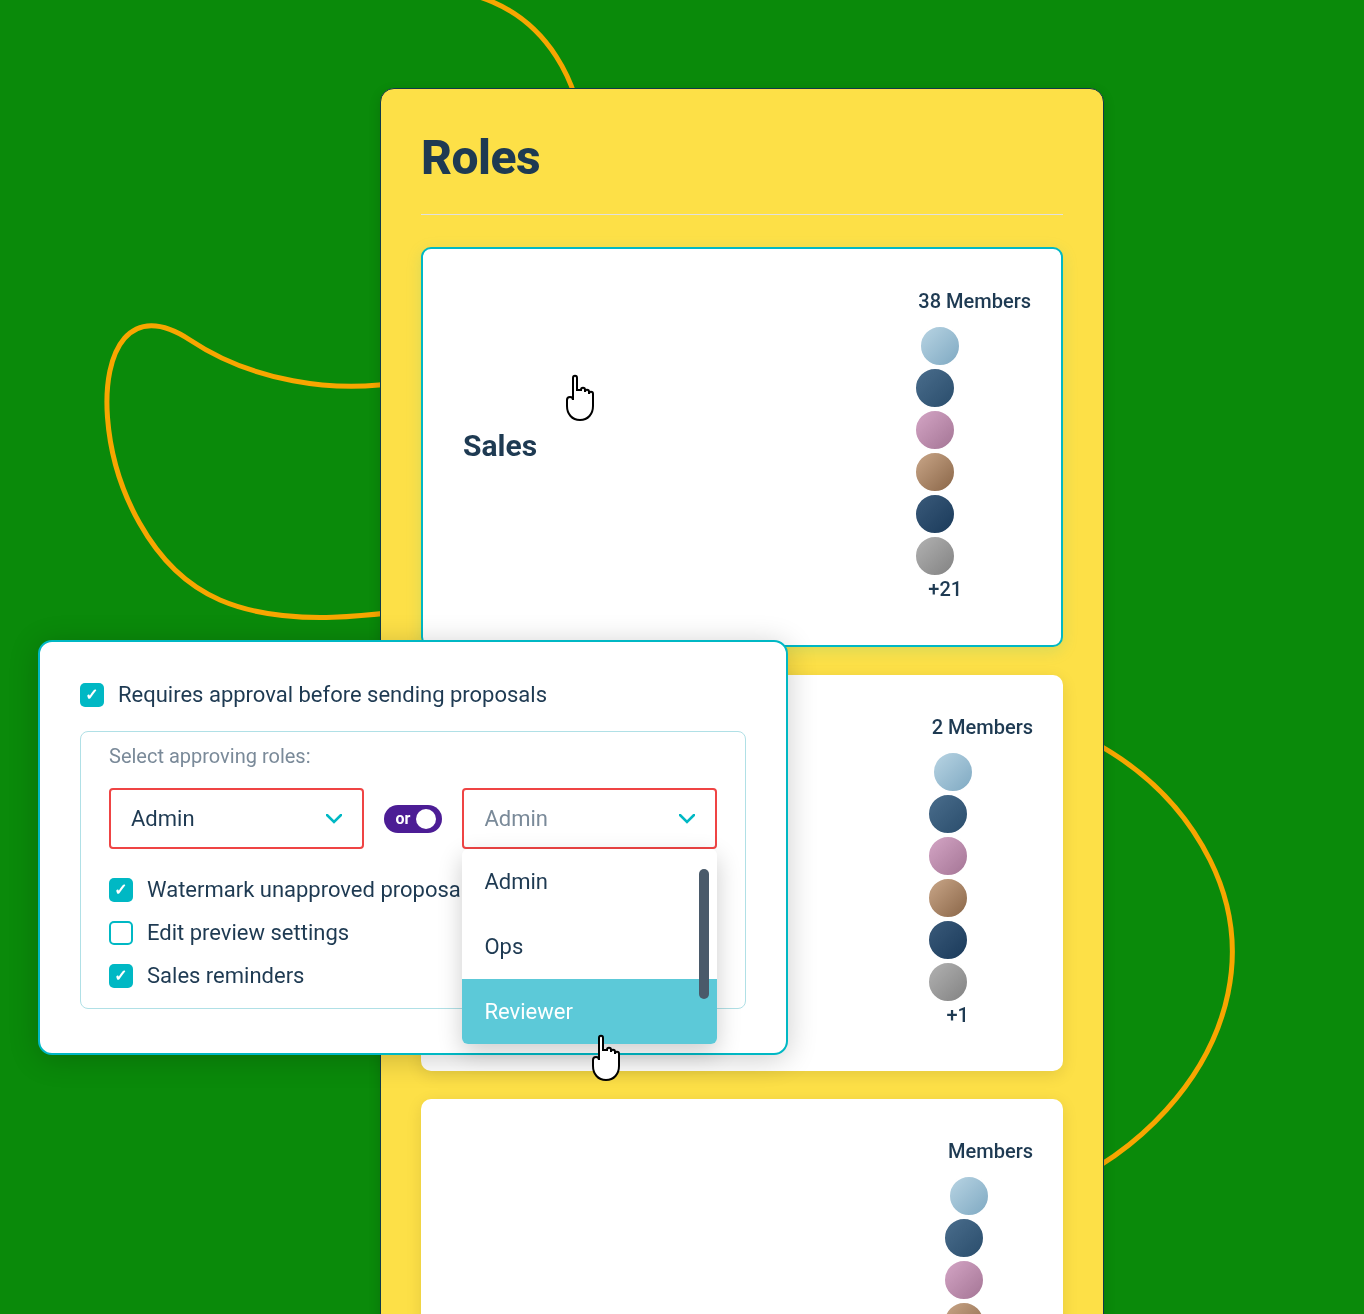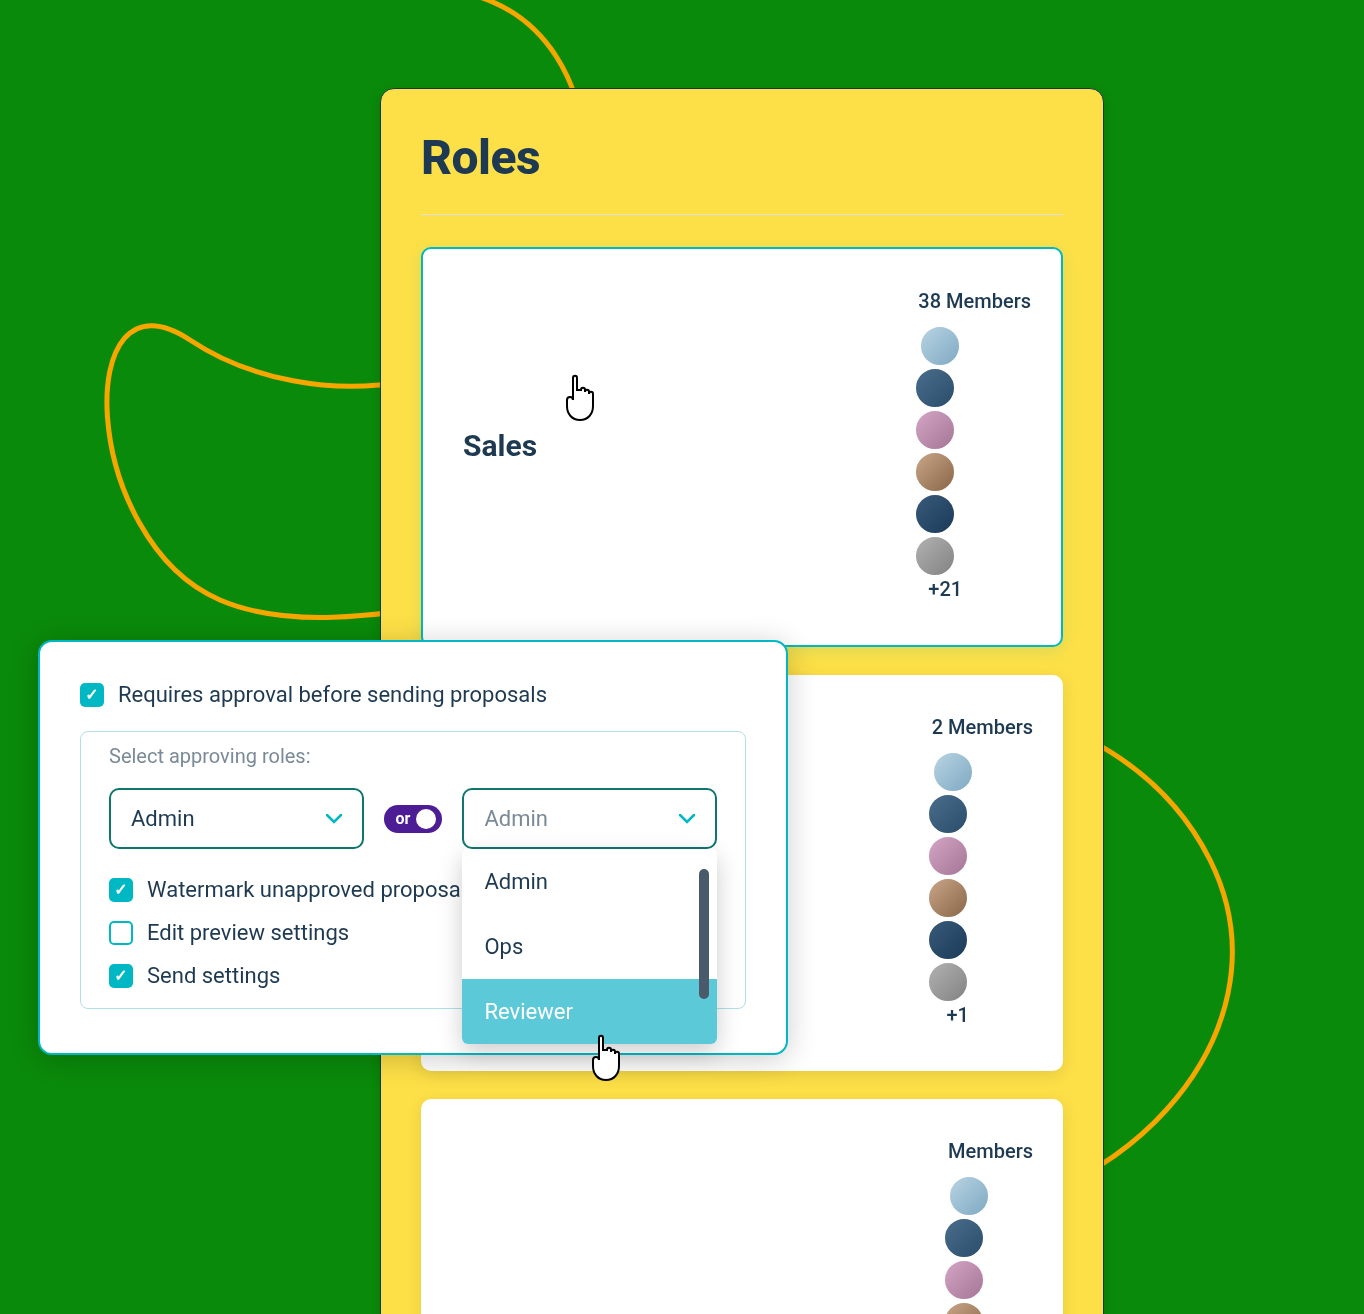--- a/index.html
+++ b/index.html
@@ -151,22 +151,22 @@
       margin-bottom: 20px;
     }
     .dropdown-row {
       display: flex;
       align-items: center;
       gap: 20px;
       margin-bottom: 28px;
     }
     .dropdown {
       flex: 1;
-      border: 2px solid #0f766e;
-      border-radius: 10px;
+      border: 2px solid #ef4444;
+      border-radius: 4px;
       padding: 16px 20px;
       display: flex;
       justify-content: space-between;
       align-items: center;
       cursor: pointer;
       background: #fff;
       position: relative;
     }
     .dropdown-value {
       font-size: 22px;
@@ -337,21 +337,21 @@
       <div class="checkbox-row">
         <div class="checkbox checked"></div>
         <div class="checkbox-label">Watermark unapproved proposals</div>
       </div>
       <div class="checkbox-row">
         <div class="checkbox unchecked"></div>
         <div class="checkbox-label">Edit preview settings</div>
       </div>
       <div class="checkbox-row" style="margin-bottom:0;">
         <div class="checkbox checked"></div>
-        <div class="checkbox-label">Send settings</div>
+        <div class="checkbox-label">Sales reminders</div>
       </div>
     </div>
   </div>
 </div>
 
 <svg class="cursor-pointer" style="top:372px; left:560px;" viewBox="0 0 44 50">
   <path d="M13 22 L13 6 C13 3, 17 3, 17 6 L17 18 L21 18 C21 15, 25 15, 25 18 L25 20 C25 17, 29 17, 29 20 L29 22 C29 19, 33 19, 33 22 L33 34 C33 42, 28 48, 20 48 C12 48, 7 42, 7 34 L7 28 C7 24, 13 24, 13 28 Z" fill="#fff" stroke="#000" stroke-width="2"></path>
 </svg>
 <svg class="cursor-pointer" style="top:1032px; left:586px;" viewBox="0 0 44 50">
   <path d="M13 22 L13 6 C13 3, 17 3, 17 6 L17 18 L21 18 C21 15, 25 15, 25 18 L25 20 C25 17, 29 17, 29 20 L29 22 C29 19, 33 19, 33 22 L33 34 C33 42, 28 48, 20 48 C12 48, 7 42, 7 34 L7 28 C7 24, 13 24, 13 28 Z" fill="#fff" stroke="#000" stroke-width="2"></path>

